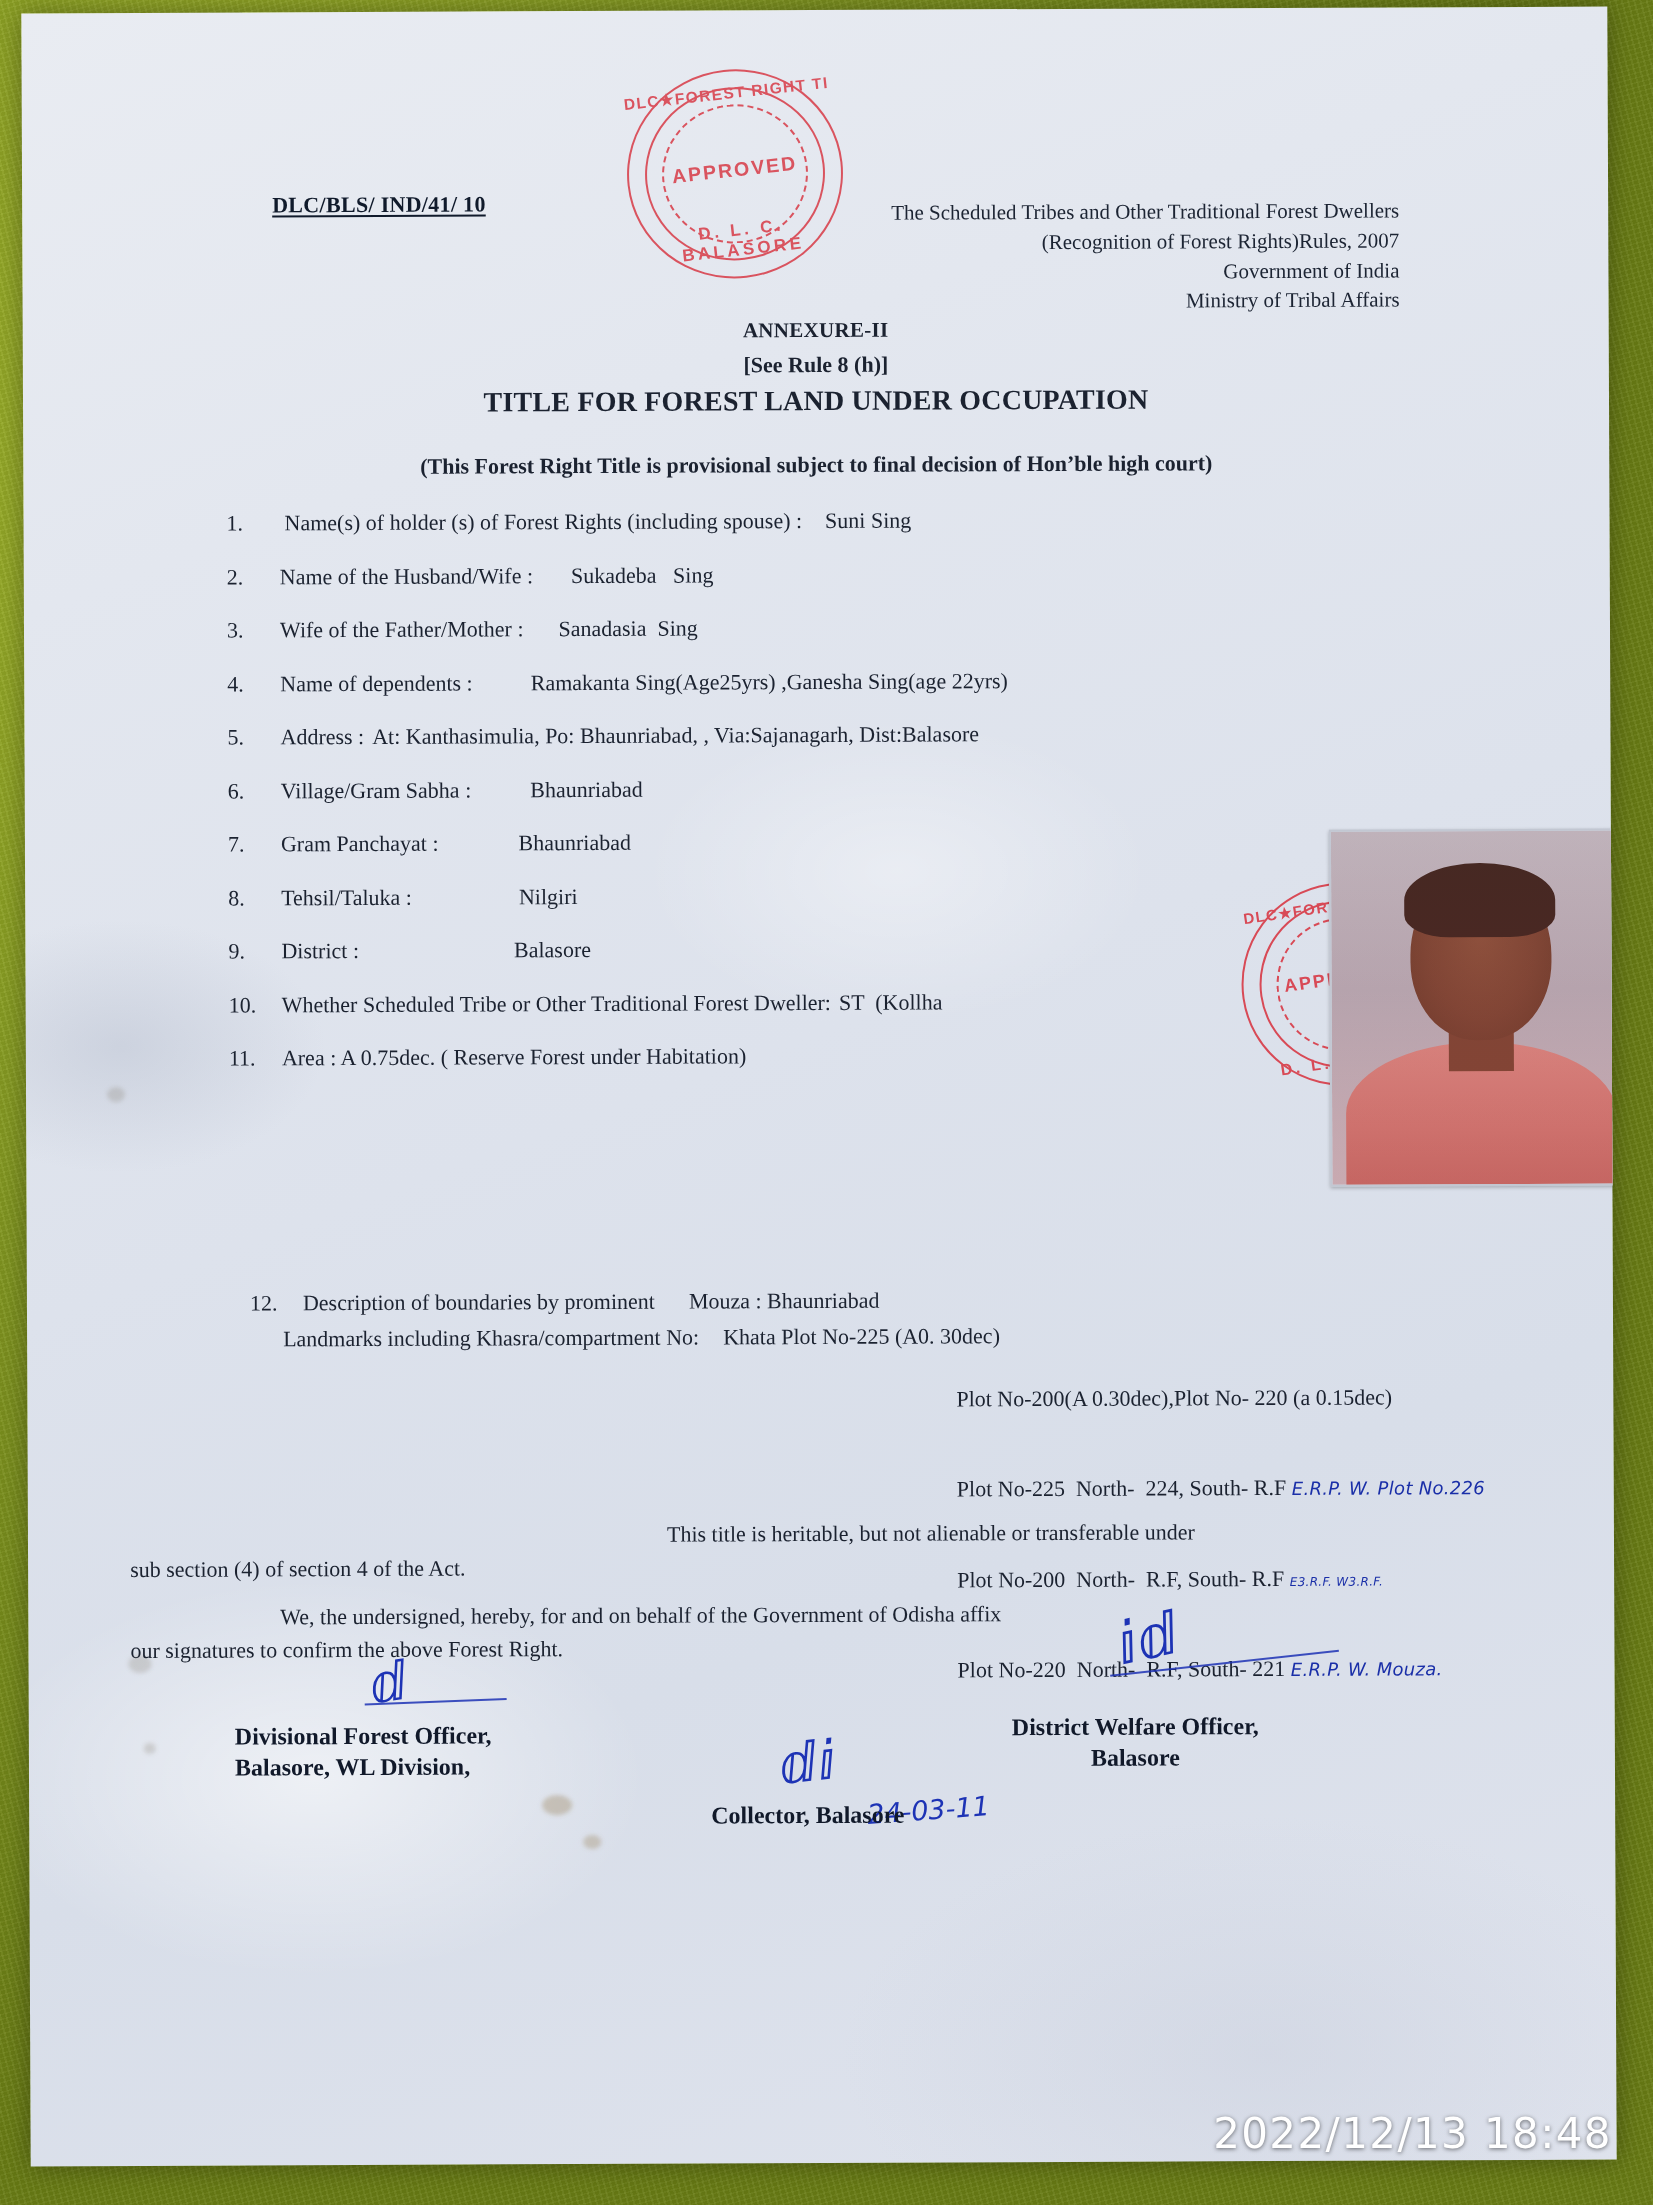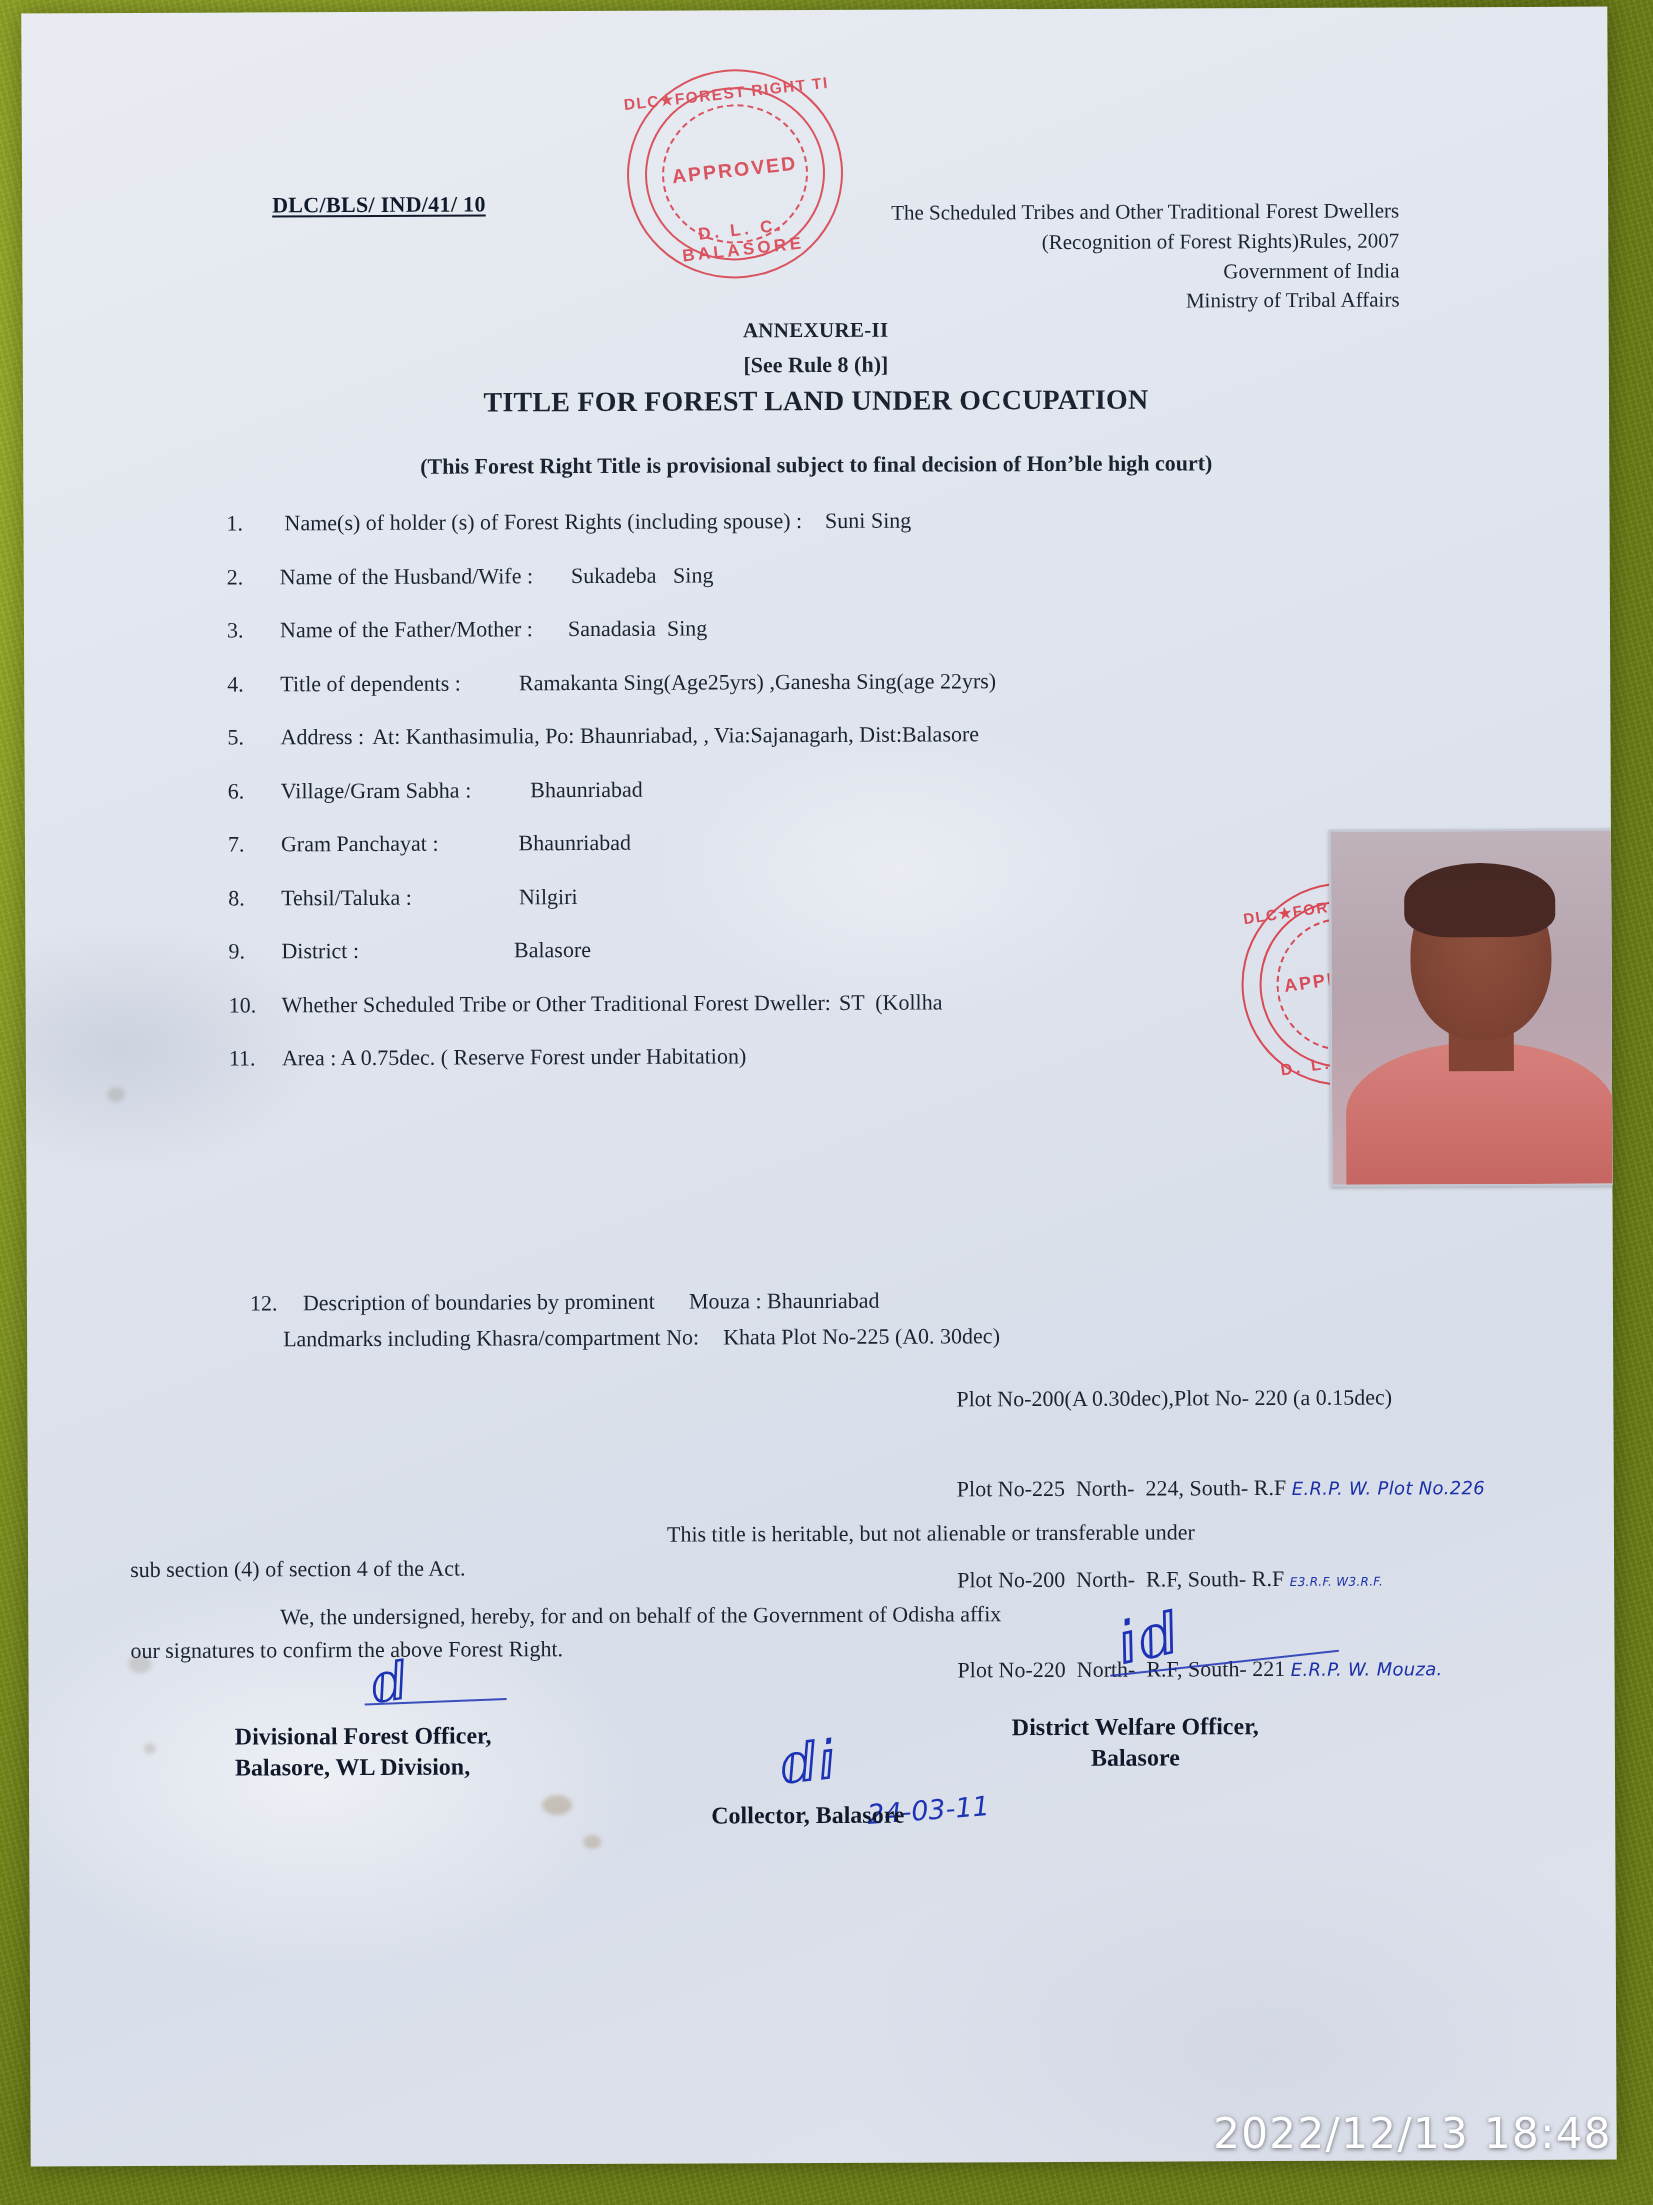--- a/index.html
+++ b/index.html
@@ -438,27 +438,27 @@
       </div>
 
       <div class="item i2">
         <span class="num">2.</span>
         <span class="label">Name of the Husband/Wife :</span>
         <span class="value">Sukadeba   Sing</span>
       </div>
 
       <div class="item i3">
         <span class="num">3.</span>
-        <span class="label">Name of the Father/Mother :</span>
+        <span class="label">Wife of the Father/Mother :</span>
         <span class="value">Sanadasia  Sing</span>
       </div>
 
       <div class="item i4">
         <span class="num">4.</span>
-        <span class="label">Title of dependents :</span>
+        <span class="label">Name of dependents :</span>
         <span class="value">Ramakanta Sing(Age25yrs) ,Ganesha Sing(age 22yrs)</span>
       </div>
 
       <div class="item i5">
         <span class="num">5.</span>
         <span class="label">Address :</span>
         <span class="value">At: Kanthasimulia, Po: Bhaunriabad, , Via:Sajanagarh, Dist:Balasore</span>
       </div>
 
       <div class="item i6">

